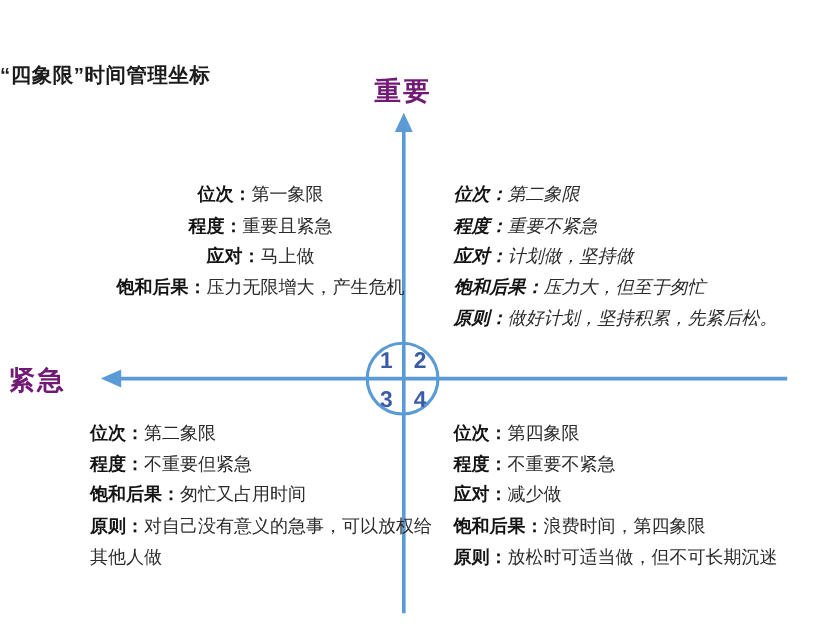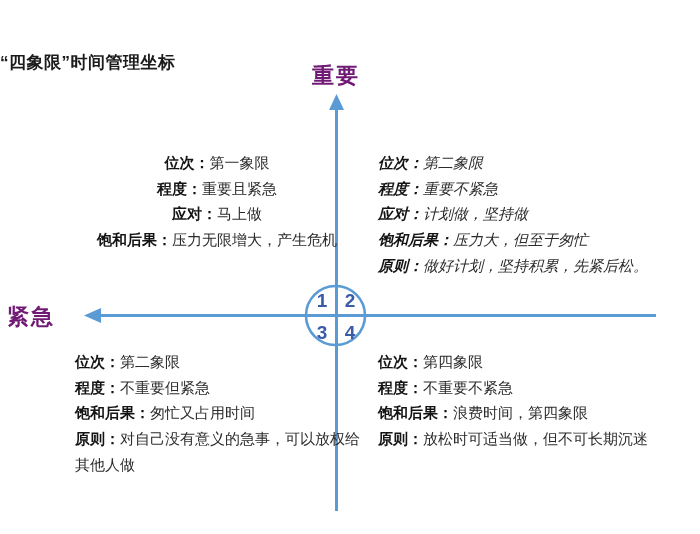--- a/index.html
+++ b/index.html
@@ -81,15 +81,16 @@
   </div>
 <div class="quadrant" id="q3">
     <p><b>位次：</b><span>第二象限</span></p>
     <p><b>程度：</b><span>不重要但紧急</span></p>
     <p><b>饱和后果：</b><span>匆忙又占用时间</span></p>
     <p><b>原则：</b><span>对自己没有意义的急事，可以放权给其他人做</span></p>
   </div>
 <div class="quadrant" id="q4">
     <p><b>位次：</b><span>第四象限</span></p>
     <p><b>程度：</b><span>不重要不紧急</span></p>
+    <p><b>应对：</b><span>减少做</span></p>
     <p><b>饱和后果：</b><span>浪费时间，第四象限</span></p>
     <p><b>原则：</b><span>放松时可适当做，但不可长期沉迷</span></p>
   </div>
 
 </body></html>

